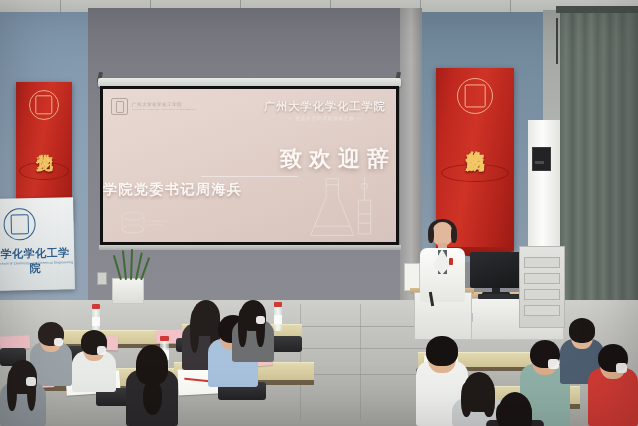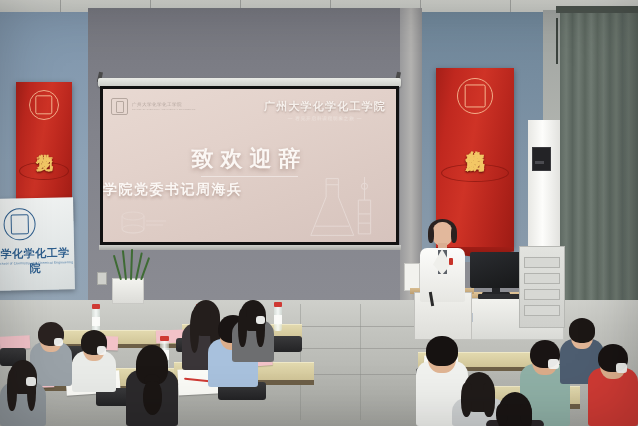--- a/index.html
+++ b/index.html
@@ -59,21 +59,21 @@
   .logo-mark:before{content:"";position:absolute;left:4px;top:2px;width:6px;height:10px;
     border:1.2px solid #8e8078;border-radius:1px;}
   .logo-text{font-size:4.6px;color:#8a7d75;letter-spacing:.4px;line-height:1.25;}
   .logo-text .en{font-size:2.2px;letter-spacing:.1px;color:#9b8f87;}
 
   .slide-kicker{position:absolute;right:10px;top:10px;text-align:center;}
   .kicker-main{font-size:11px;color:#f6f0ec;letter-spacing:1.2px;
     text-shadow:0 1px 2px rgba(120,95,85,.5);font-weight:bold;}
   .kicker-sub{font-size:4.6px;color:#efe6e1;letter-spacing:.8px;margin-top:2px;opacity:.85;}
 
-  .slide-title{position:absolute;left:0;right:0;top:55px;text-align:center;
+  .slide-title{position:absolute;left:0;right:0;top:55px;text-align:right;
     font-size:22px;letter-spacing:7px;color:#fbf7f4;font-weight:bold;
     text-shadow:0 2px 4px rgba(130,100,88,.45);font-family:Liberation Serif, serif;}
   .slide-rule{position:absolute;left:98px;right:98px;top:87px;height:1px;background:rgba(255,255,255,.45);}
   .slide-sub{position:absolute;left:0;right:0;top:92px;text-align:left;
     font-size:14px;letter-spacing:1.5px;color:#fbf7f4;font-weight:bold;
     text-shadow:0 2px 3px rgba(130,100,88,.4);}
 
   .flask-art{position:absolute;right:14px;bottom:2px;width:78px;height:66px;opacity:.30;}
   .beaker-art{position:absolute;left:14px;bottom:4px;width:62px;height:30px;opacity:.22;}
 

